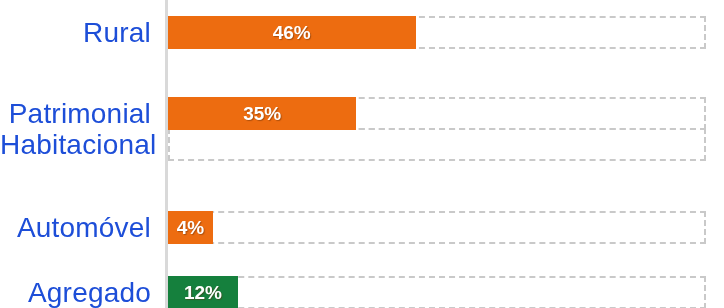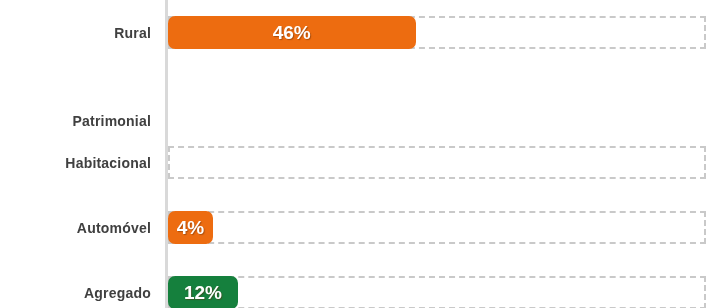--- a/index.html
+++ b/index.html
@@ -35,23 +35,23 @@
   }
   .cat-label-cell {
     width: 155px;
     flex: 0 0 155px;
     text-align: right;
     padding-right: 4px;
     box-sizing: border-box;
   }
   .cat-label {
     display: inline-block;
-    font-size: 14px;
-    font-weight: bold;
-    color: #404040;
+    font-size: 28px;
+    font-weight: normal;
+    color: #1d4ed8;
     letter-spacing: 0.2px;
     text-shadow:
       -1.5px -1.5px 0 #ffffff,
        1.5px -1.5px 0 #ffffff,
       -1.5px  1.5px 0 #ffffff,
        1.5px  1.5px 0 #ffffff,
        0px   -1.8px 0 #ffffff,
        0px    1.8px 0 #ffffff,
       -1.8px  0px   0 #ffffff,
        1.8px  0px   0 #ffffff;
@@ -69,21 +69,20 @@
   .bar-fill {
     position: absolute;
     left: 0;
     top: 0;
     height: 33px;
     display: flex;
     align-items: center;
     justify-content: center;
     box-sizing: border-box;
     z-index: 2;
-    border-radius: 7px;
   }
   .bar-fill.orange { background: #ED6C10; }
   .bar-fill.gray   { background: #15803d; }
   .bar-value {
     font-size: 19px;
     font-weight: bold;
     color: #ffffff;
     white-space: nowrap;
     text-shadow: 1px 1px 1px rgba(90,45,10,0.45);
   }
@@ -126,23 +125,29 @@
           <span class="bar-value">46%</span>
         </div>
       </div>
     </div>
 
     <div class="bar-row" style="top:65px;align-items:flex-end;">
       <div class="cat-label-cell">
         <span class="cat-label">Patrimonial</span>
       </div>
       <div class="axis-gap"></div>
+      <div class="track">
+        <div class="remainder-box" style="left:0px; width:538px;"></div>
+        <div class="bar-fill orange" style="width:188.3px;">
+          <span class="bar-value">35%</span>
+        </div>
+      </div>
     </div>
 
-    <div class="bar-row" style="top:130px;">
+    <div class="bar-row" style="top:112px;">
       <div class="cat-label-cell">
         <span class="cat-label">Habitacional</span>
       </div>
       <div class="axis-gap"></div>
       <div class="track">
         <div class="remainder-box" style="left:0px; width:538px;"></div>
       </div>
     </div>
 
     <div class="bar-row" style="top:195px;">

